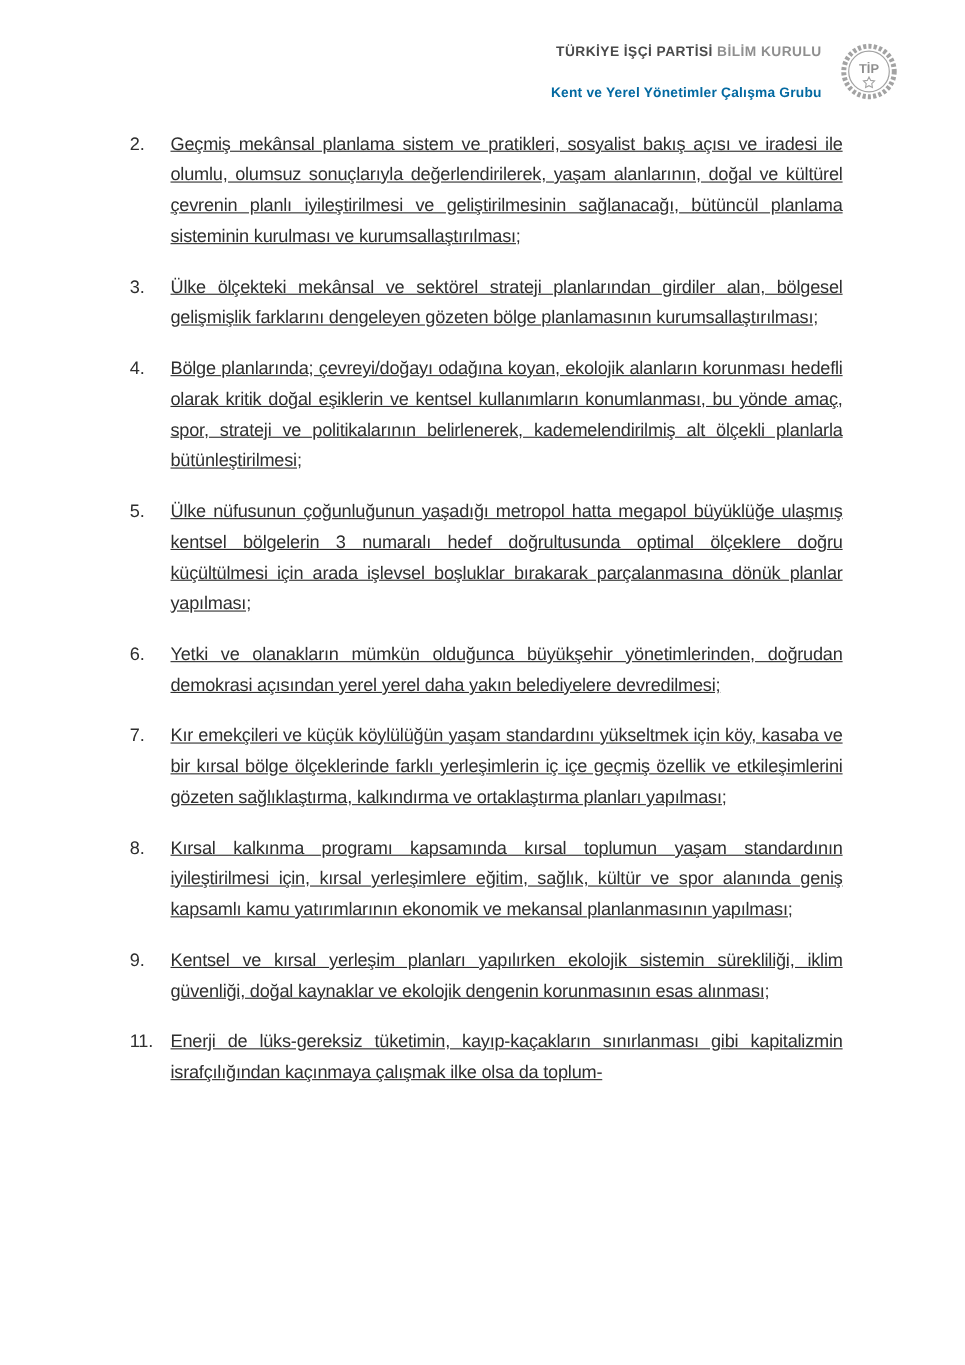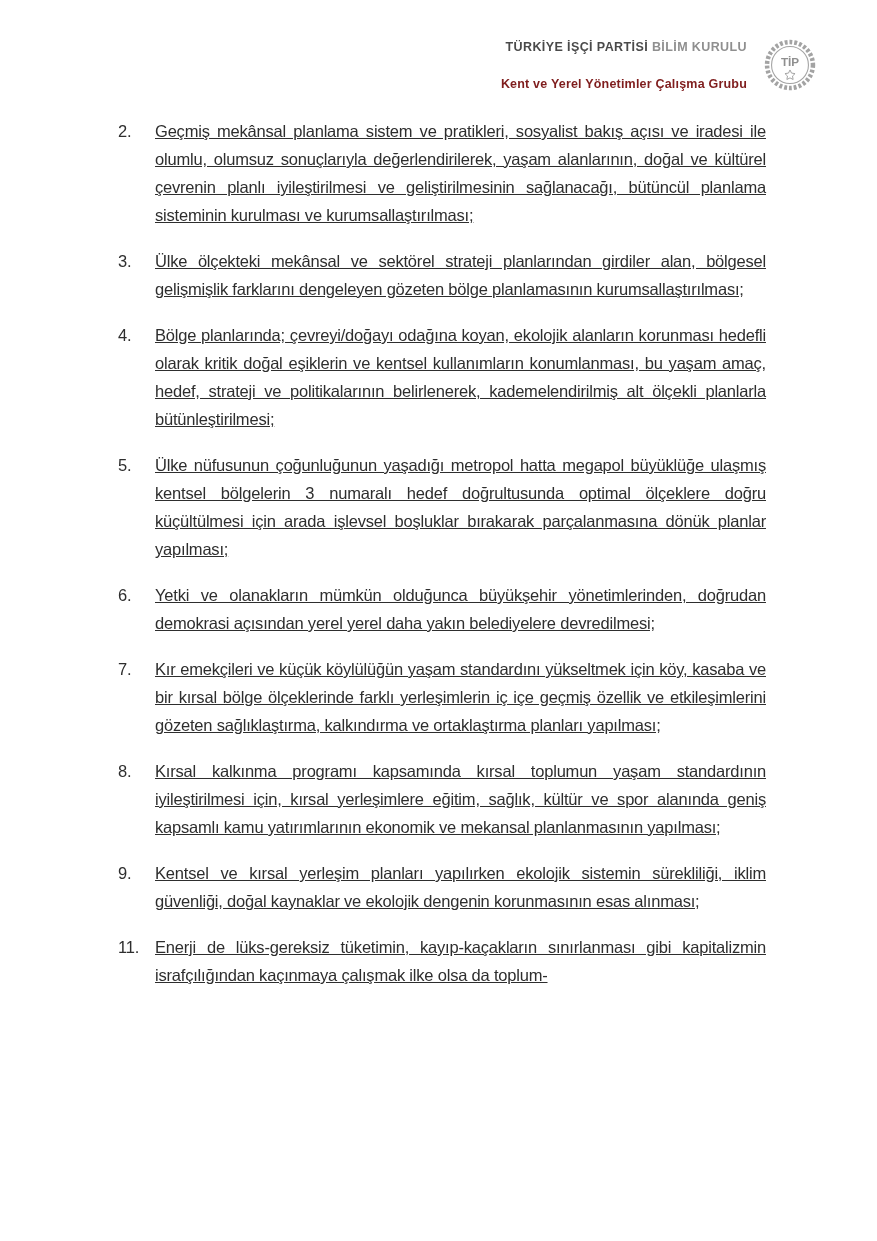--- a/index.html
+++ b/index.html
@@ -34,21 +34,21 @@
     white-space:nowrap;
   }
   .header-line1 .light{
     color:#8f8f8f;
   }
   .header-line2{
     margin-top:23px;
     font-size:12.5px;
     font-weight:bold;
     letter-spacing:0.2px;
-    color:#7f1d1d;
+    color:#0369a1;
     white-space:nowrap;
   }
   .logo{
     width:54px;
     height:54px;
     flex:none;
   }
   
   .content{
     position:absolute;
@@ -114,21 +114,21 @@
       <div class="item-text">Geçmiş mekânsal planlama sistem ve pratikleri, sosyalist bakış açısı ve iradesi ile olumlu, olumsuz sonuçlarıyla değerlendirilerek, yaşam alanlarının, doğal ve kültürel çevrenin planlı iyileştirilmesi ve geliştirilmesinin sağlanacağı, bütüncül planlama sisteminin kurulması ve kurumsallaştırılması;</div>
     </div>
 
     <div class="item">
       <div class="item-num">3.</div>
       <div class="item-text">Ülke ölçekteki mekânsal ve sektörel strateji planlarından girdiler alan, bölgesel gelişmişlik farklarını dengeleyen gözeten bölge planlamasının kurumsallaştırılması;</div>
     </div>
 
     <div class="item">
       <div class="item-num">4.</div>
-      <div class="item-text">Bölge planlarında; çevreyi/doğayı odağına koyan, ekolojik alanların korunması hedefli olarak kritik doğal eşiklerin ve kentsel kullanımların konumlanması, bu yaşam amaç, hedef, strateji ve politikalarının belirlenerek, kademelendirilmiş alt ölçekli planlarla bütünleştirilmesi;</div>
+      <div class="item-text">Bölge planlarında; çevreyi/doğayı odağına koyan, ekolojik alanların korunması hedefli olarak kritik doğal eşiklerin ve kentsel kullanımların konumlanması, bu yönde amaç, spor, strateji ve politikalarının belirlenerek, kademelendirilmiş alt ölçekli planlarla bütünleştirilmesi;</div>
     </div>
 
     <div class="item">
       <div class="item-num">5.</div>
       <div class="item-text">Ülke nüfusunun çoğunluğunun yaşadığı metropol hatta megapol büyüklüğe ulaşmış kentsel bölgelerin 3 numaralı hedef doğrultusunda optimal ölçeklere doğru küçültülmesi için arada işlevsel boşluklar bırakarak parçalanmasına dönük planlar yapılması;</div>
     </div>
 
     <div class="item">
       <div class="item-num">6.</div>
       <div class="item-text">Yetki ve olanakların mümkün olduğunca büyükşehir yönetimlerinden, doğrudan demokrasi açısından yerel yerel daha yakın belediyelere devredilmesi;</div>

